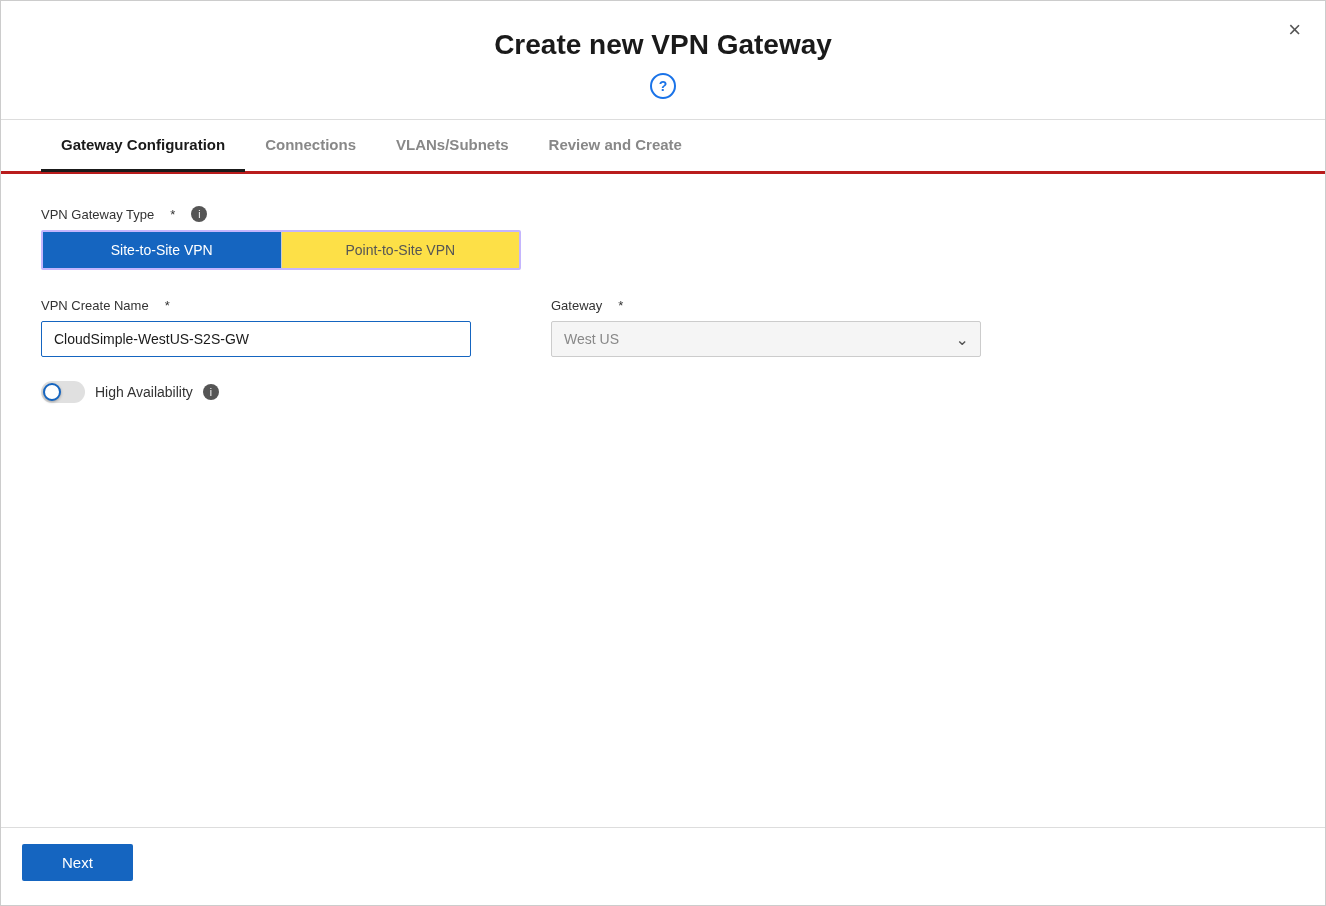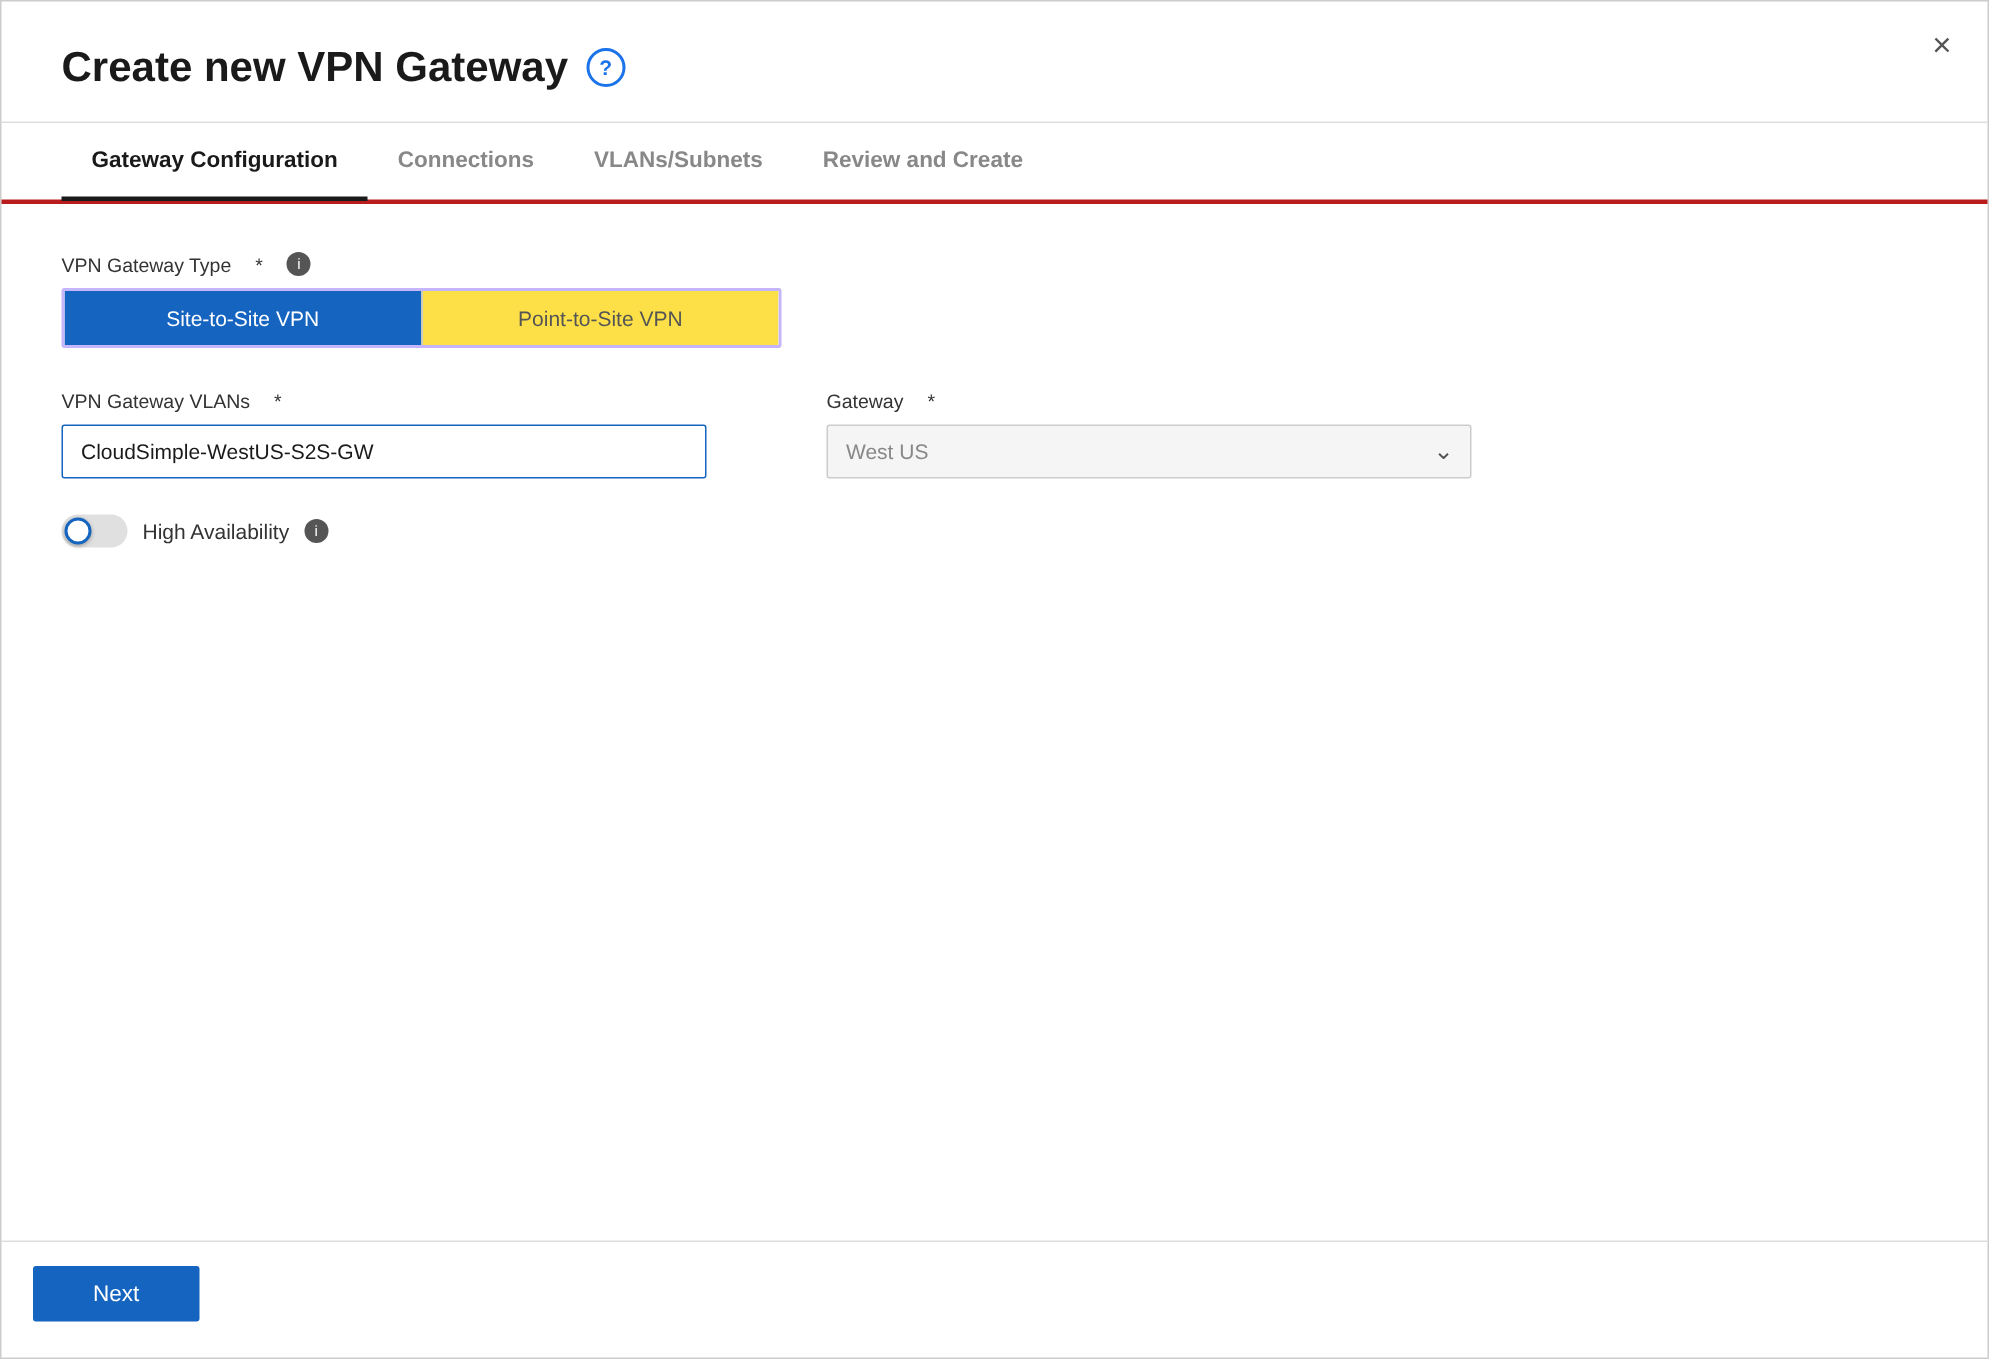--- a/index.html
+++ b/index.html
@@ -18,20 +18,21 @@
       position: relative;
       border: 1px solid #ccc;
       display: flex;
       flex-direction: column;
     }
     .modal-header {
       padding: 28px 40px 0 40px;
       display: flex;
       align-items: center;
       gap: 12px;
+      flex-direction: column;
     }
     .modal-title {
       font-size: 28px;
       font-weight: 700;
       color: #1a1a1a;
     }
     .help-icon {
       width: 26px;
       height: 26px;
       border-radius: 50%;
@@ -267,21 +268,21 @@
       </div>
       <div class="toggle-group">
         <button class="toggle-btn selected">Site-to-Site VPN</button>
         <button class="toggle-btn unselected">Point-to-Site VPN</button>
       </div>
     </div>
 
     <div class="form-row">
       <div class="form-group name-group">
         <div class="field-label">
-          <span>VPN Gateway VLANs</span>
+          <span>VPN Create Name</span>
           <span class="required-star">*</span>
         </div>
         <input class="text-input" type="text" value="CloudSimple-WestUS-S2S-GW" style="">
       </div>
 
       <div class="form-group location-group">
         <div class="field-label">
           <span>Gateway</span>
           <span class="required-star">*</span>
         </div>

